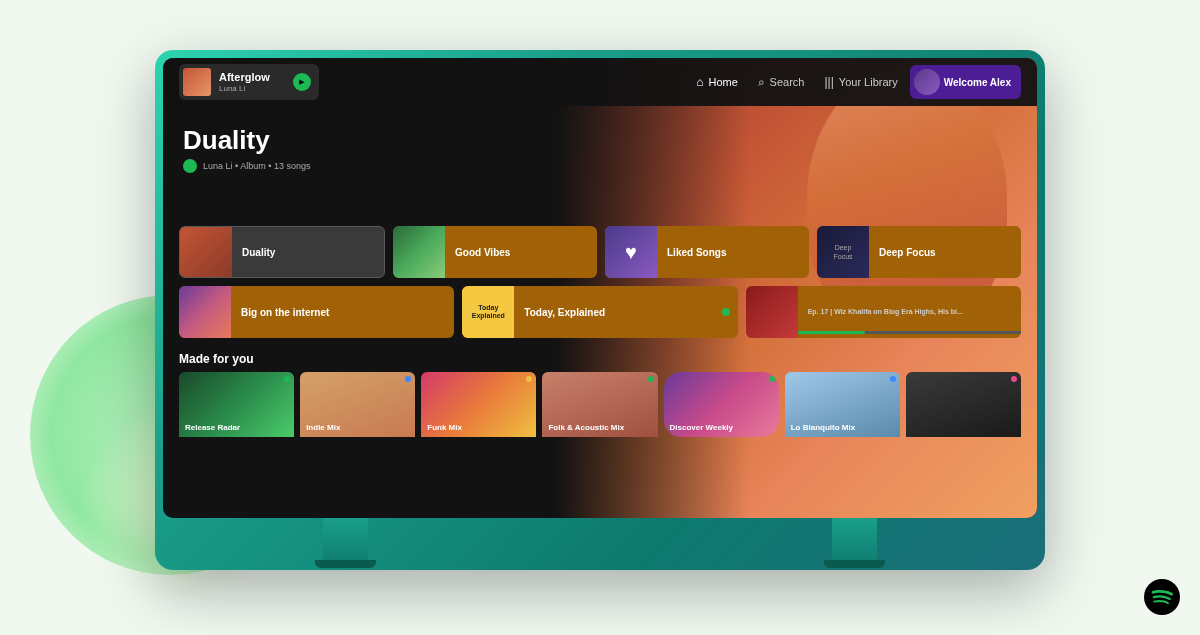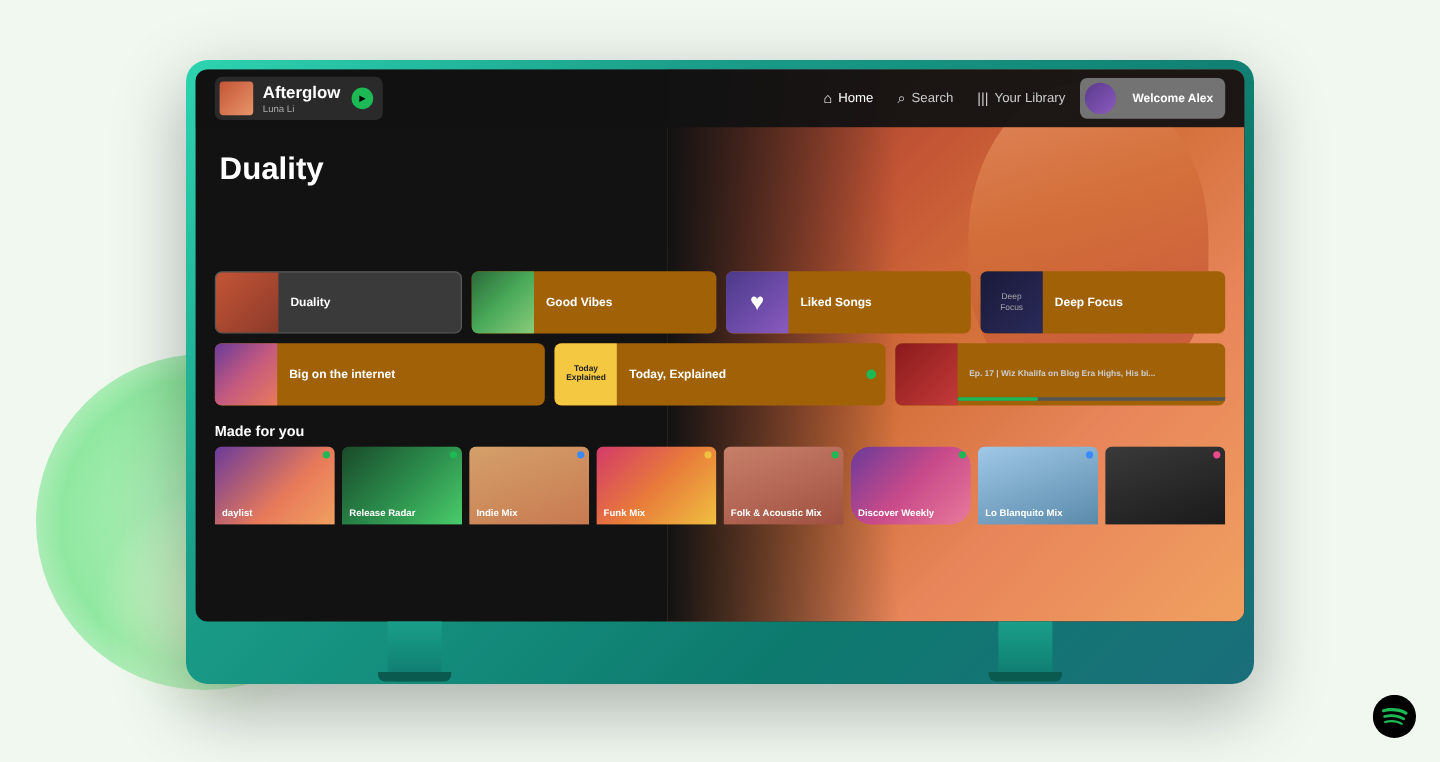--- a/index.html
+++ b/index.html
@@ -121,21 +121,21 @@
       min-width: 140px;
     }
     .now-playing-thumb {
       width: 28px;
       height: 28px;
       border-radius: 3px;
       background: linear-gradient(135deg, #c45535, #e8956a);
     }
     .now-playing-info { flex: 1; }
     .now-playing-title {
-      font-size: 14px;
+      font-size: 11px;
       color: #fff;
       font-weight: 600;
       line-height: 1.2;
     }
     .now-playing-artist {
       font-size: 8px;
       color: #aaa;
       line-height: 1.2;
     }
     .play-btn {
@@ -164,22 +164,22 @@
       color: #ccc;
       font-size: 11px;
       cursor: pointer;
     }
     .nav-link.active { color: #fff; }
     .nav-icon { font-size: 12px; }
 
     .welcome-badge {
       display: flex;
       align-items: center;
-      gap: 14px;
-      background: #737373;
+      gap: 4px;
+      background: #4c1d95;
       border-radius: 6px;
       padding: 4px 10px 4px 4px;
     }
     .welcome-avatar {
       width: 26px;
       height: 26px;
       border-radius: 50%;
       background: linear-gradient(135deg, #5a3a8a, #8a5ac0);
     }
     .welcome-text { font-size: 10px; color: #fff; font-weight: 600; }
@@ -490,20 +490,30 @@
 
         <div class="welcome-badge">
           <div class="welcome-avatar"></div>
           <span class="welcome-text">Welcome Alex</span>
         </div>
 
       </div>
 
       <div class="hero-section">
         <div class="album-title">Duality</div>
+        <div class="album-meta">
+          <div class="artist-icon"></div>
+          <span class="album-meta-text">
+            <span>Luna Li</span>
+            <span> • </span>
+            <span>Album</span>
+            <span> • </span>
+            <span>13 songs</span>
+          </span>
+        </div>
       </div>
 
       <div class="grid-section">
         <div class="grid-row">
 
           <div class="grid-card active">
             <div class="duality-thumb grid-card-thumb"></div>
             <span class="grid-card-label">Duality</span>
           </div>
 
@@ -554,26 +564,20 @@
           </div>
 
 
         </div>
       </div>
 
       <div class="made-for-you">
         <div class="section-title">Made for you</div>
         <div class="cards-row">
 
-          <div class="music-card">
-            <div class="card-thumb c1">
-              <div class="card-dot c-dot-green"></div>
-              <div class="card-label">daylist</div>
-            </div>
-          </div>
 
           <div class="music-card">
             <div class="card-thumb c2">
               <div class="card-dot c-dot-green"></div>
               <div class="card-label">Release
 Radar</div>
             </div>
           </div>
 
           <div class="music-card">

